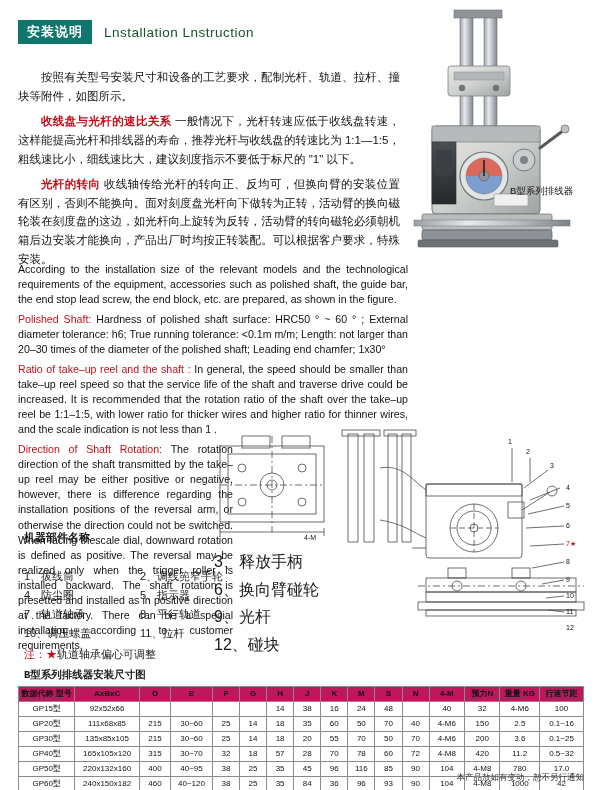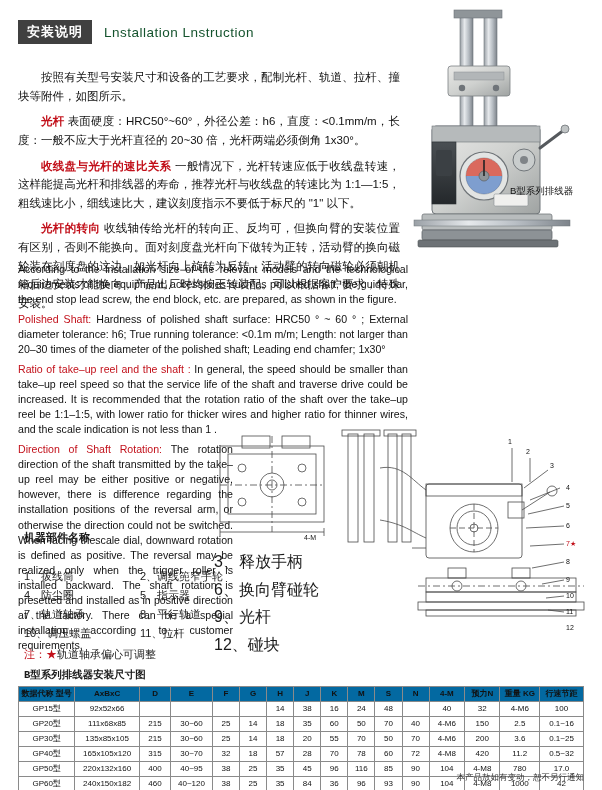--- a/index.html
+++ b/index.html
@@ -15,21 +15,21 @@
   }
   .page { position: relative; width: 602px; height: 790px; }
 
   
   .header {
     position: absolute;
     left: 18px; top: 20px;
     display: flex; align-items: center;
   }
   .header-badge {
-    background: #404040;
+    background: #0f766e;
     color: #ffffff;
     font-size: 13px;
     font-weight: bold;
     padding: 5px 9px 6px 9px;
     letter-spacing: 1px;
     line-height: 1;
   }
   .header-sub {
     color: #14532d;
     font-size: 13.5px;
@@ -94,21 +94,21 @@
     color: #111;
   }
   table.spec th, table.spec td {
     border: 1px solid #8a8a8a;
     text-align: center;
     padding: 2px 1px;
     height: 15px;
     line-height: 1.1;
     white-space: nowrap;
   }
-  table.spec thead th { font-weight: bold; background: #0369a1; }
+  table.spec thead th { font-weight: bold; background: #be185d; }
   table.spec td.first { font-weight: normal; }
 
   .footer-note {
     position: absolute;
     right: 18px; top: 772px;
     font-size: 8.5px;
     color: #333;
   }
 
   
@@ -138,24 +138,20 @@
 
 <div class="page">
 
   <div class="header">
     <div class="header-badge">安装说明</div>
     <div class="header-sub">Lnstallation Lnstruction</div>
   </div>
 
   <div class="cn-block">
     <p>按照有关型号安装尺寸和设备的工艺要求，配制光杆、轨道、拉杆、撞块等附件，如图所示。</p>
-    <p>
-      <span class="kw-red">光杆</span>
-      <span>表面硬度：HRC50°~60°，外径公差：h6，直度：&lt;0.1mm/m，长度：一般不应大于光杆直径的 20~30 倍，光杆两端必须倒角 1x30°。</span>
-    </p>
     <p>
       <span class="kw-red">收线盘与光杆的速比关系</span>
       <span>一般情况下，光杆转速应低于收线盘转速，这样能提高光杆和排线器的寿命，推荐光杆与收线盘的转速比为 1:1—1:5，粗线速比小，细线速比大，建议刻度指示不要低于标尺的 "1" 以下。</span>
     </p>
     <p>
       <span class="kw-red">光杆的转向</span>
       <span>收线轴传给光杆的转向正、反均可，但换向臂的安装位置有区别，否则不能换向。面对刻度盘光杆向下做转为正转，活动臂的换向磁轮装在刻度盘的这边，如光杆向上旋转为反转，活动臂的转向磁轮必须朝机箱后边安装才能换向，产品出厂时均按正转装配。可以根据客户要求，特殊安装。</span>
     </p>
   </div>
 

